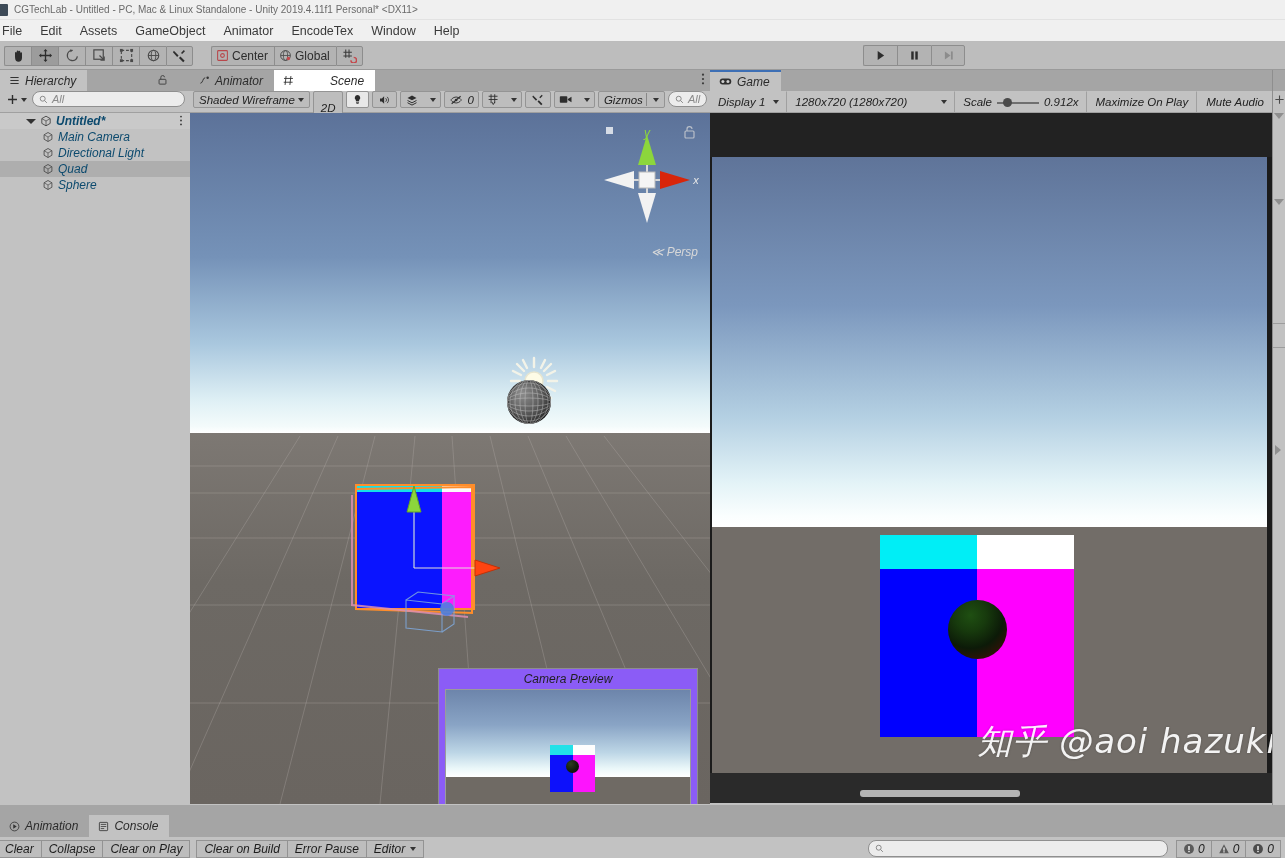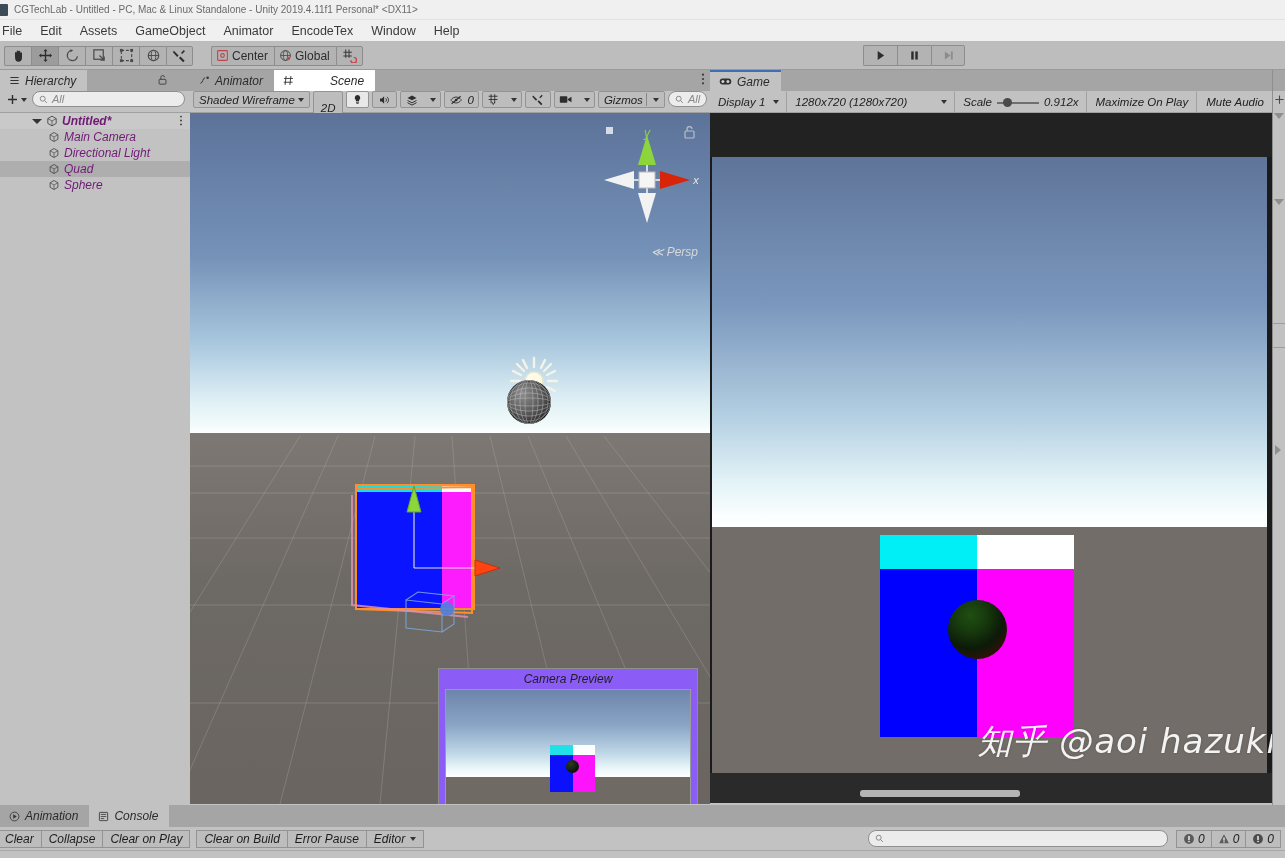--- a/index.html
+++ b/index.html
@@ -110,21 +110,21 @@
     font-size: 11px; color: #8a8a8a;
   }
   .caret { width: 0; height: 0; border-left: 3.5px solid transparent;
            border-right: 3.5px solid transparent; border-top: 4px solid #333; }
 
   
   #hierarchy { left: 0; top: 70px; width: 190px; height: 735px; background: #c2c2c2; }
   #hierarchy .hbody { background: #c2c2c2; height: 692px; position: relative; }
   .hrow {
     height: 16px; display: flex; align-items: center; gap: 4px;
-    font-size: 12px; color: #701a75; padding-left: 10px; cursor: default;
+    font-size: 12px; color: #0c4a6e; padding-left: 4px; cursor: default;
   }
   .hrow.root { font-weight: bold; background: #c9c9c9; position: relative; }
   .hrow.selected { background: #aeaeae; }
   .hrow .indent { width: 18px; flex: none; }
   .disc { width: 0; height: 0; border-left: 5px solid #333;
           border-top: 4px solid transparent; border-bottom: 4px solid transparent; }
   .disc.open { border-left: 5px solid transparent; border-right: 5px solid transparent;
                border-top: 5px solid #333; border-bottom: 0; }
   .hrow .rowmenu { position: absolute; right: 7px; color: #3c3c3c; line-height: 9px; }
 
@@ -769,21 +769,21 @@
       </div>
       <div class="iarrow" style="left:1px;top:22px;"></div>
       <div class="iarrow" style="left:1px;top:108px;"></div>
       <div class="iarrow right" style="left:2px;top:354px;"></div>
       <div style="position:absolute;left:0;top:232px;width:13px;height:1px;background:#9d9d9d;"></div>
       <div style="position:absolute;left:0;top:256px;width:13px;height:1px;background:#9d9d9d;"></div>
     </div>
   </div>
 
   <div class="panel" id="console">
-    <div class="tabstrip" style="height:22px;text-align:right;">
+    <div class="tabstrip" style="height:32px;text-align:right;">
       <div class="tab" style="height:22px;">
         <svg width="11" height="11" viewBox="0 0 16 16">
             <circle cx="8" cy="8" r="6.4" stroke="#333" stroke-width="1.2" fill="none"></circle>
             <path d="M6.2 4.8l5 3.2-5 3.2z" fill="#333"></path>
           </svg>
         <span>Animation</span>
       </div>
       <div class="tab active" style="height:22px;">
         <svg width="11" height="11" viewBox="0 0 16 16">
             <rect x="2" y="2" width="12" height="12" rx="1" stroke="#333" stroke-width="1.2" fill="none"></rect>

